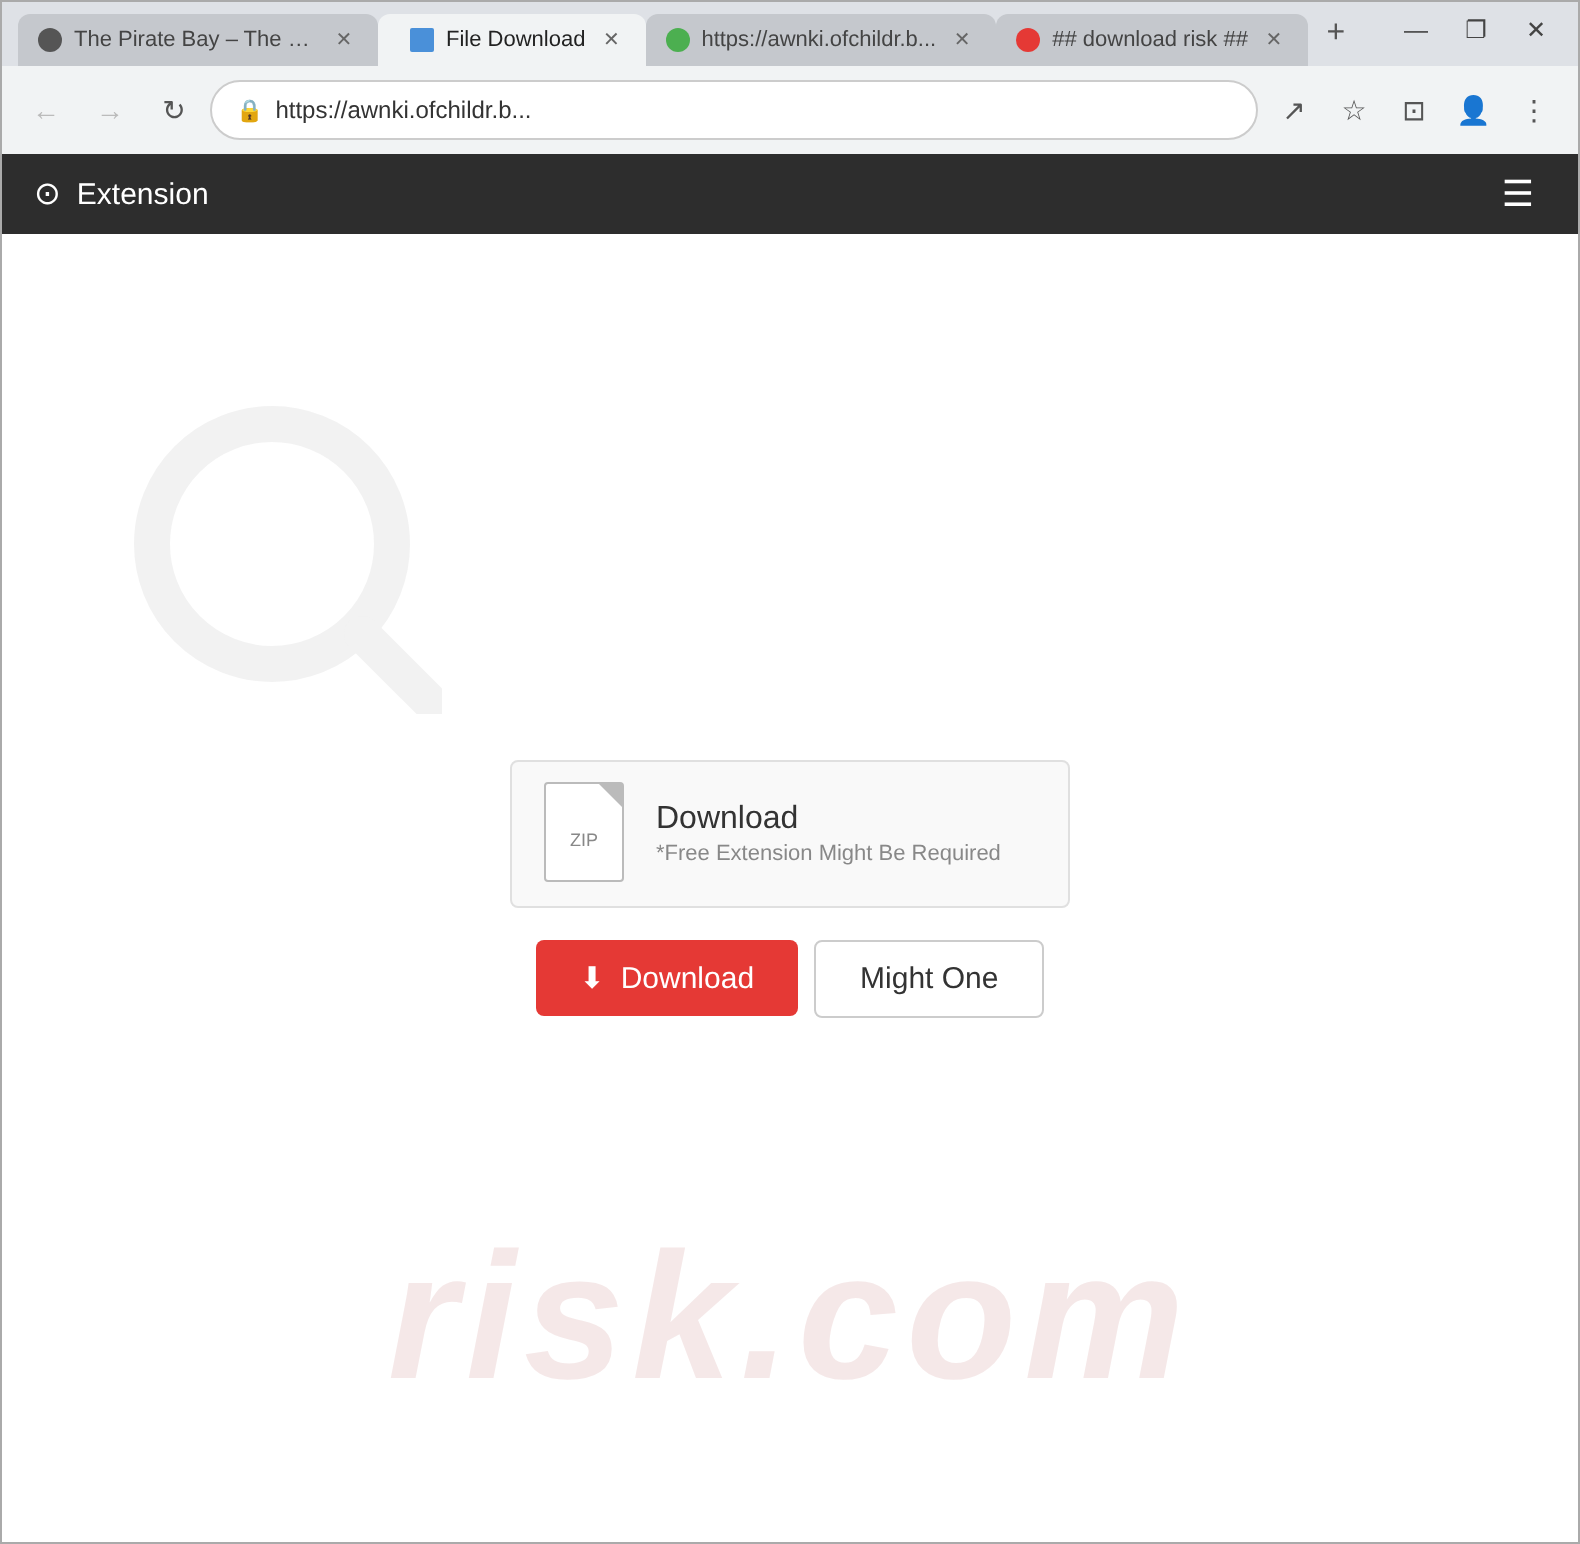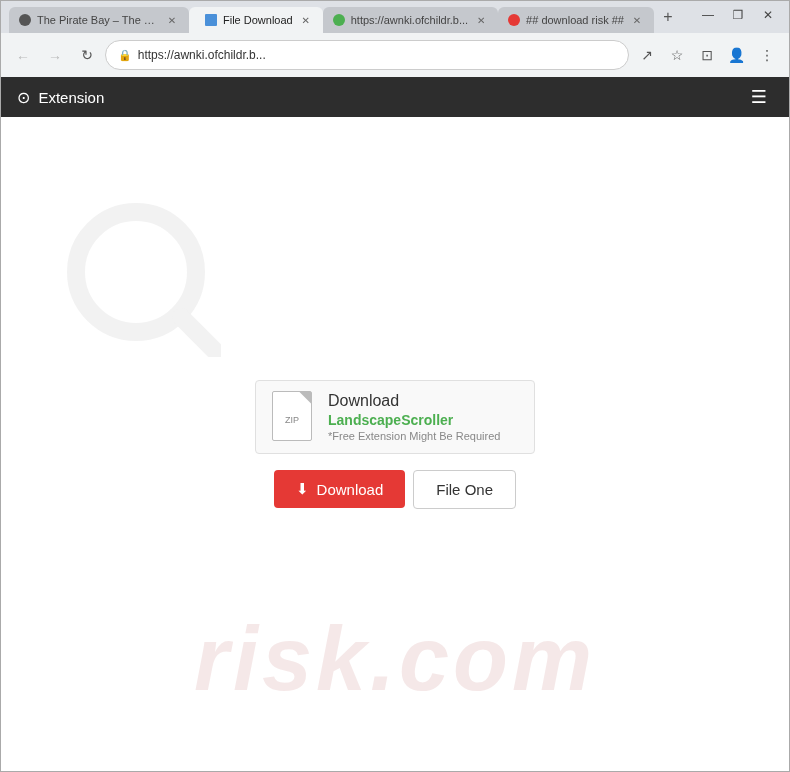--- a/index.html
+++ b/index.html
@@ -506,29 +506,28 @@
 
       <div class="download-info-row">
         <div class="file-icon-wrap">
           <div class="file-icon-body">
             <div class="file-icon-corner"></div>
             <span class="file-icon-zip">ZIP</span>
           </div>
         </div>
         <div class="download-text-col">
           <span class="download-label">Download</span>
-          <span class="download-filename">LandscapeScroller</span>
           <span class="download-note">*Free Extension Might Be Required</span>
         </div>
       </div>
 
       <div class="download-buttons-row">
         <button class="btn-download">
           <span>⬇</span>
           <span>Download</span>
         </button>
-        <button class="btn-step-one">File One</button>
+        <button class="btn-step-one">Might One</button>
       </div>
 
     </div>
   </div>
 
 </div>
 
 </body></html>

